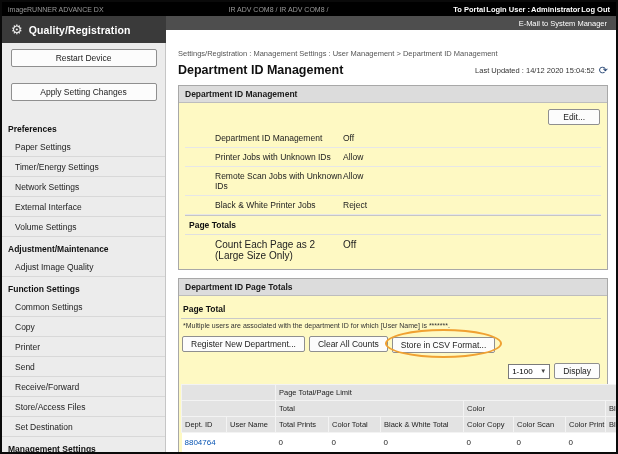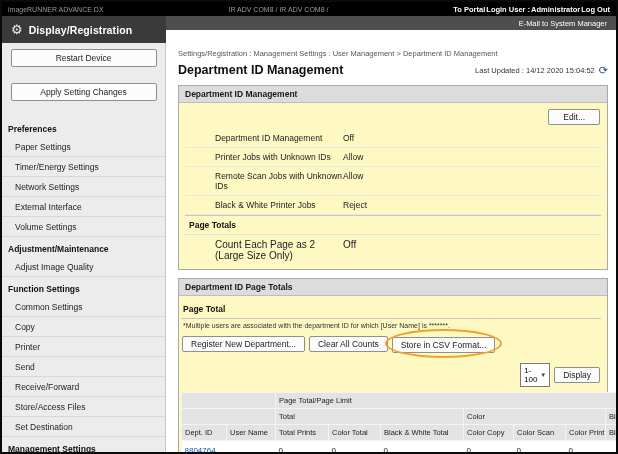--- a/index.html
+++ b/index.html
@@ -47,21 +47,21 @@
   .sub-header{font-weight:bold;font-size:8.5px;color:#111;padding:4px 0 4px 4px;border-top:1px solid #c6c6c6;border-bottom:1px solid #e0e0e0;}
   .sub-row{display:flex;padding:4px 0 2px 30px;font-size:10px;color:#222;}
   .sub-row .lbl{flex:0 0 128px;}
 
   .pt-title{font-weight:bold;font-size:8.5px;color:#111;padding:4px 0 4px 2px;border-bottom:1px solid #c9c9c9;}
   .note{font-size:7px;color:#333;margin-top:3px;padding-left:2px;}
   .btn-row{display:flex;gap:4px;margin-top:5px;align-items:center;padding-left:1px;}
   .ellipse-wrap{position:relative;display:inline-block;}
   .ellipse{position:absolute;left:-7px;right:-7px;top:-5px;bottom:-5px;border:2px solid #f0a132;border-radius:50%;pointer-events:none;}
   .range-row{display:flex;justify-content:flex-end;align-items:center;gap:4px;margin-top:10px;padding-right:1px;}
-  .select{display:flex;align-items:center;justify-content:space-between;width:30px;box-sizing:border-box;border:1px solid #7a7a7a;background:#fff;font-size:8px;padding:2px 3px;cursor:pointer;}
+  .select{display:flex;align-items:center;justify-content:space-between;width:42px;box-sizing:border-box;border:1px solid #7a7a7a;background:#fff;font-size:8px;padding:2px 3px;cursor:pointer;}
   .select .arrow{font-size:6px;color:#444;}
 
   .pt-table{border-collapse:collapse;table-layout:fixed;width:494px;margin-top:5px;}
   .pt-table th{background:#e3e3e3;border:1px solid #f3f3f3;font-weight:normal;font-size:7.5px;text-align:left;color:#222;padding:3px 3px;white-space:nowrap;overflow:hidden;}
   .pt-table td{background:#fff;border-bottom:1px solid #ddd;font-size:8px;color:#222;padding:5px 3px;white-space:nowrap;overflow:hidden;}
   .link{color:#0a56b4;cursor:pointer;}
 </style>
 </head>
 <body>
 
@@ -74,21 +74,21 @@
       <span>To Portal</span>
       <span>Login User :</span>
       <span>Administrator</span>
       <span>Log Out</span>
     </span>
   </div>
 
   <div class="titlebar">
     <div class="titlebar-left">
       <span class="gear">⚙</span>
-      <span class="app-title">Display/Registration</span>
+      <span class="app-title">Quality/Registration</span>
     </div>
     <div class="titlebar-right">
       <div class="email-strip">
         <span>E-Mail to System Manager</span>
       </div>
       <div class="filler"></div>
     </div>
   </div>
 
   <div class="bodyrow">

